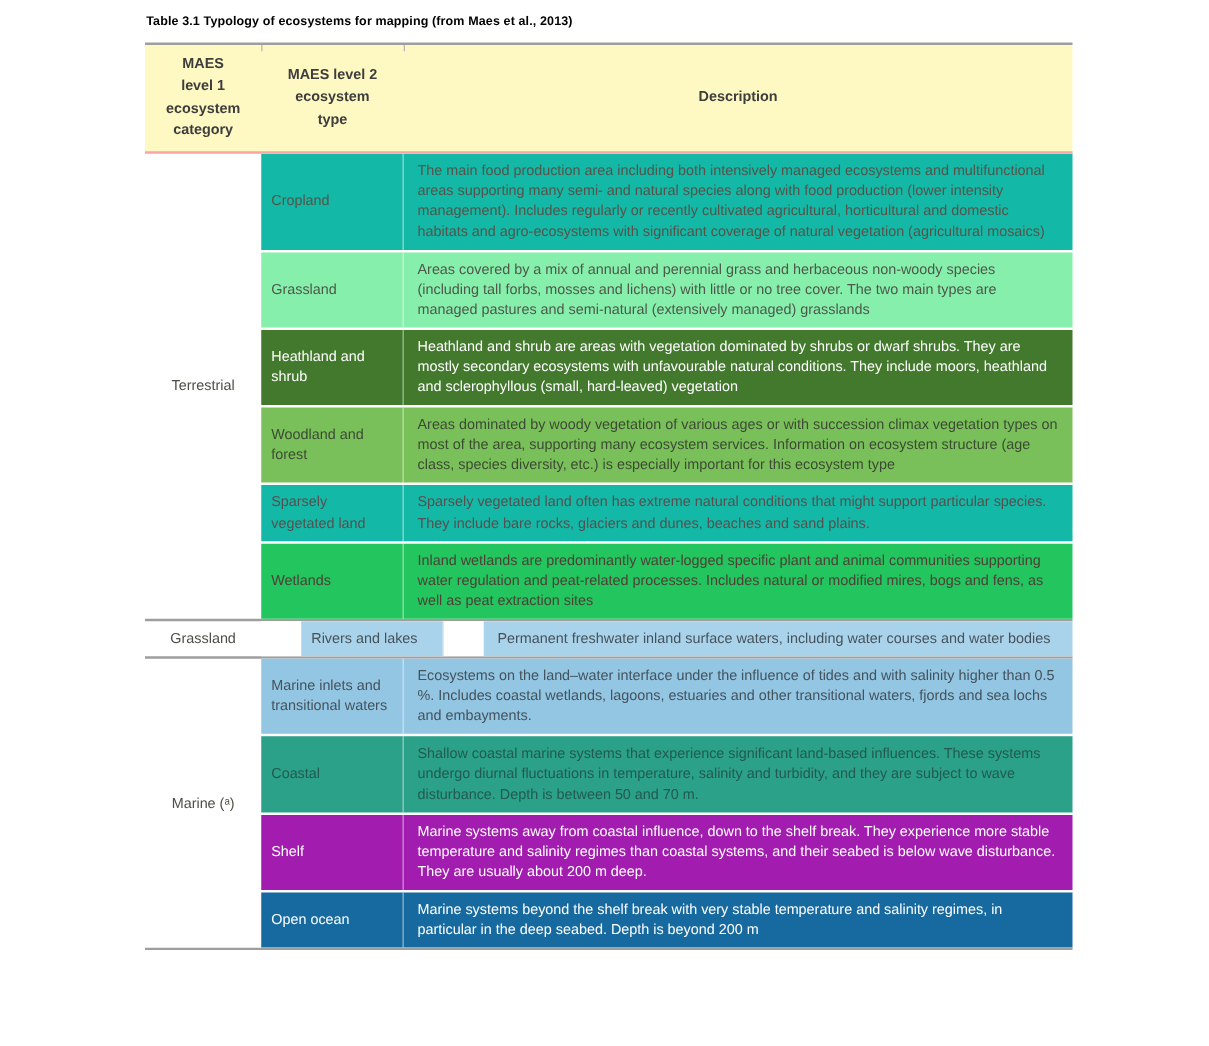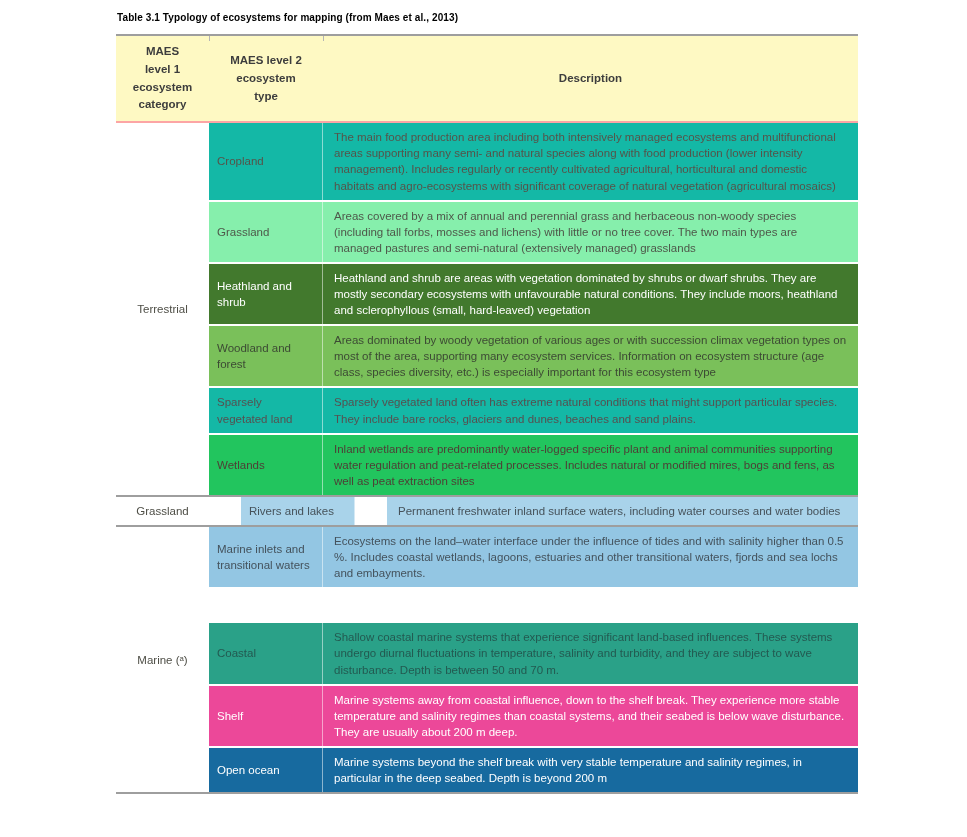--- a/index.html
+++ b/index.html
@@ -55,22 +55,22 @@
   
   .c-urban        { background: #E9431E; color: #ffffff; }
   .c-cropland     { background: #14b8a6; color: #55544A; }
   .c-grassland    { background: #86efac; color: #4E584A; }
   .c-woodland     { background: #7AC05A; color: #3C4A34; }
   .c-heathland    { background: #42792D; color: #ffffff; }
   .c-sparsely     { background: #14b8a6; color: #565050; }
   .c-wetlands     { background: #22c55e; color: #4E4036; }
   .c-rivers       { background: #A9D3EA; color: #46525A; margin-left: 32px; }
   .c-marineinlets { background: #93C6E3; color: #44525C; }
-  .c-coastal      { background: #2AA188; color: #235A51; margin-top: 34px; }
-  .c-shelf        { background: #ec4899; color: #ffffff; }
+  .c-coastal      { background: #2AA188; color: #235A51; }
+  .c-shelf        { background: #a21caf; color: #ffffff; }
   .c-openocean    { background: #176A9F; color: #ffffff; }
 </style>
 </head>
 <body>
 
 <div class="page">
 
   <h1 class="title">Table 3.1  Typology of ecosystems for mapping (from Maes et al., 2013)</h1>
 
   <div class="ecotable">

